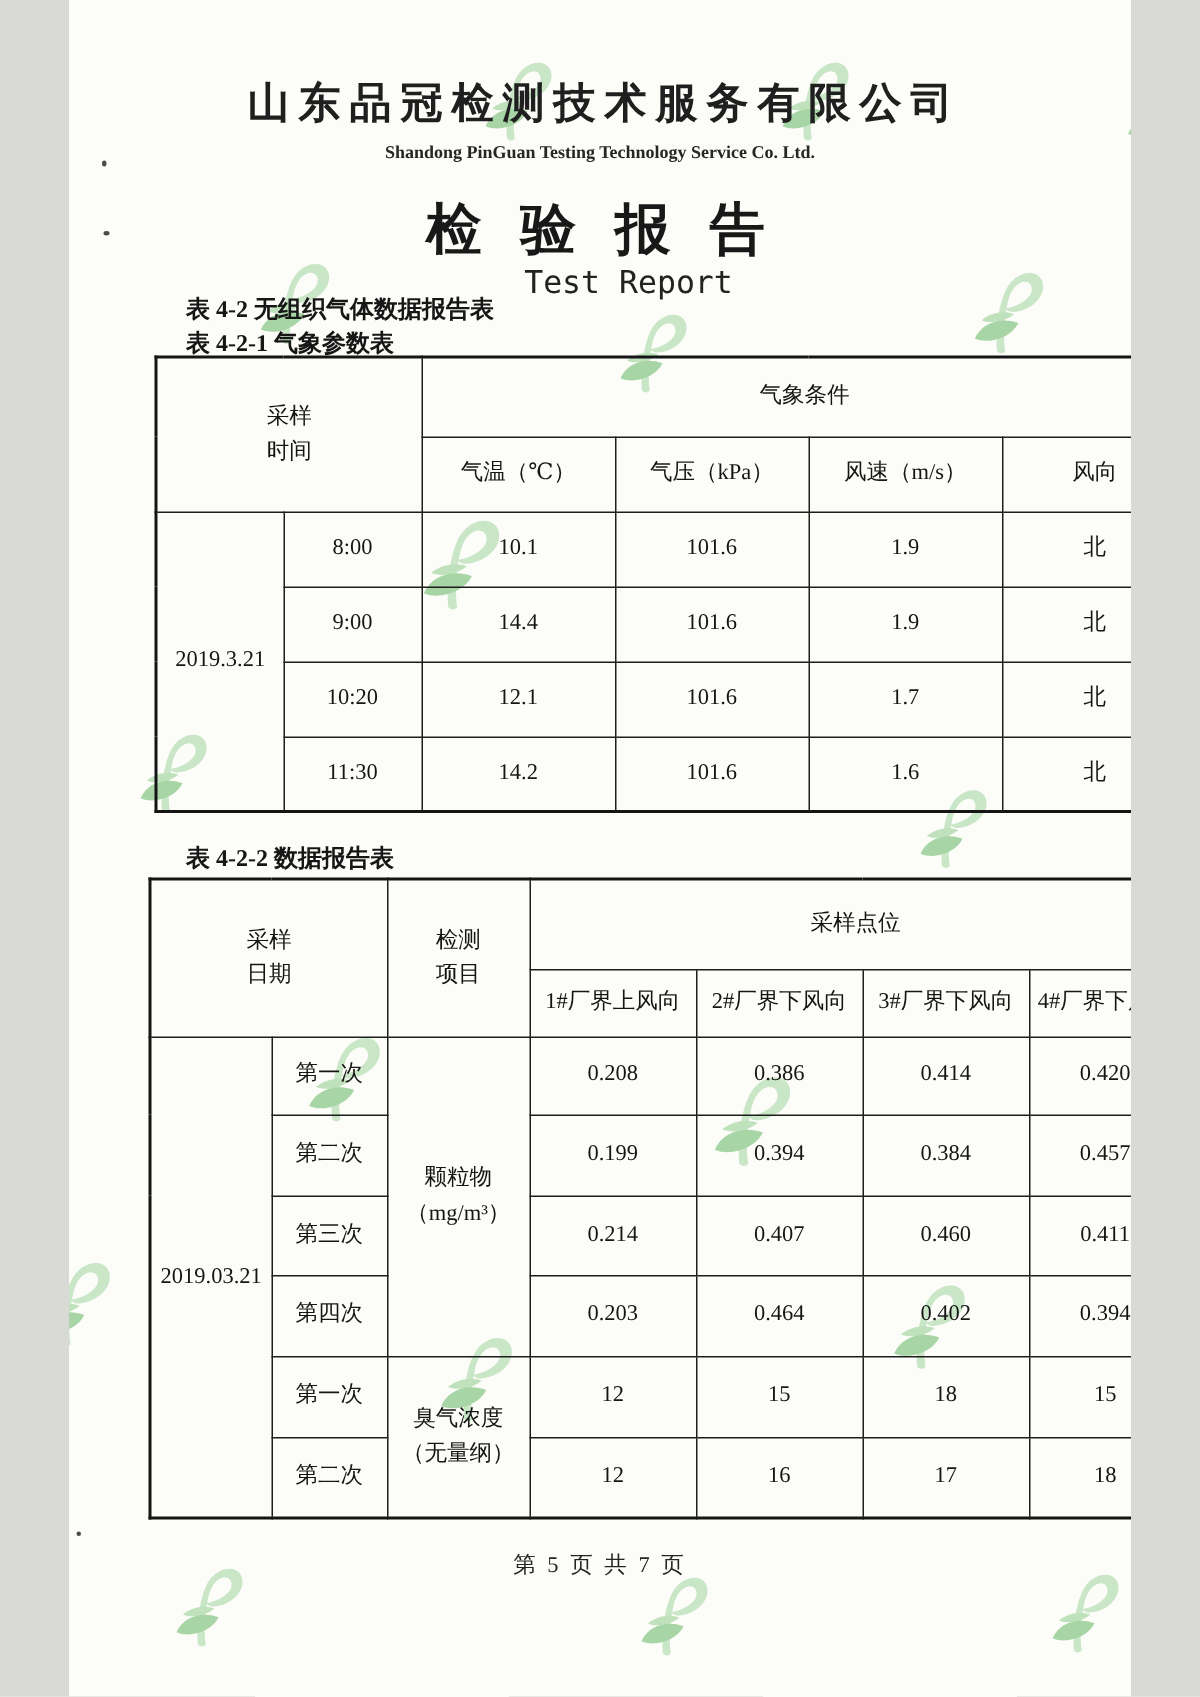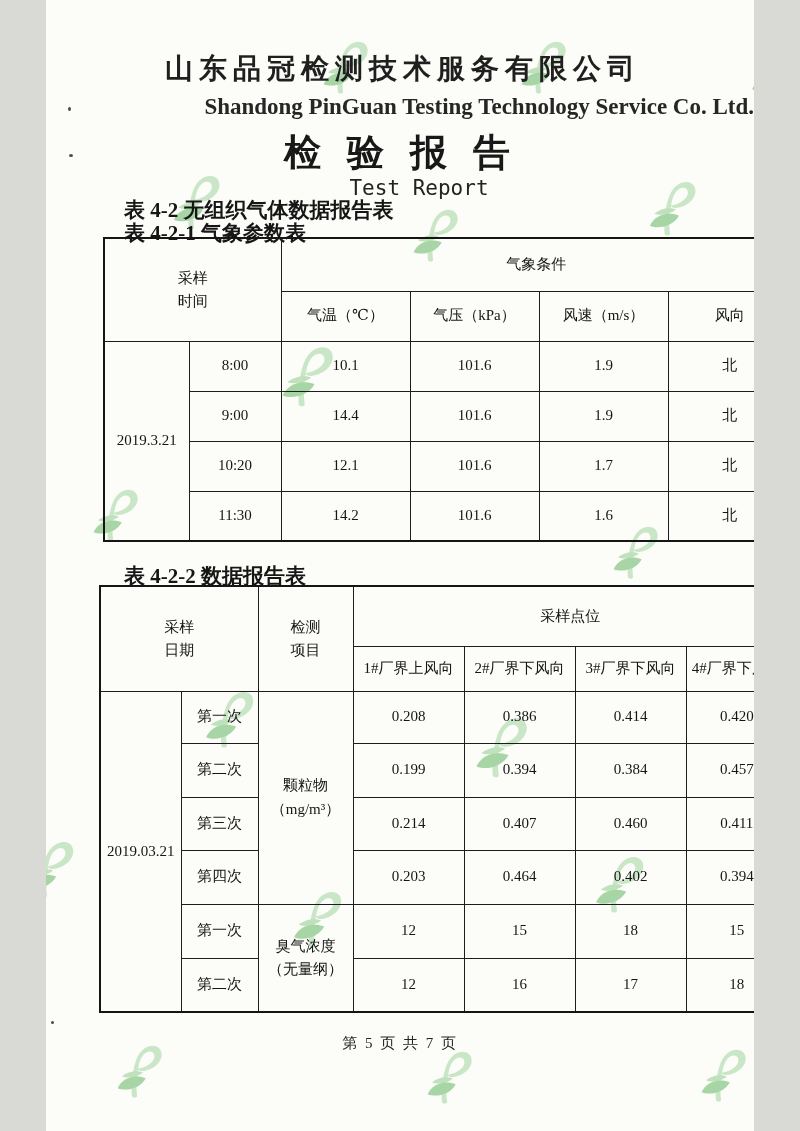--- a/index.html
+++ b/index.html
@@ -11,34 +11,34 @@
     color:#1b1b1b;
   }
   
   .company-cn {
     position:absolute; top:50px; left:0; width:100%;
     text-align:center; font-size:28px; font-weight:bold;
     letter-spacing:6px; padding-left:6px; color:#1f1f1f;
   }
   .company-en {
     position:absolute; top:94px; left:0; width:100%;
-    text-align:right; font-size:23px; font-weight:bold; color:#262626;
+    text-align:center; font-size:12px; font-weight:bold; color:#262626;
   }
   .title-cn {
     position:absolute; top:128px; left:0; width:100%;
     text-align:center; font-size:37px; font-weight:bold;
     letter-spacing:26px; padding-left:20px; color:#181818;
   }
   .title-en {
     position:absolute; top:176px; left:0; width:100%;
     text-align:center; font-size:21px;
     font-family:"DejaVu Sans Mono","Liberation Mono",monospace; color:#222;padding-left:38px;
   }
   .tbl-label {
-    position:absolute; left:78px; font-size:21px; font-weight:bold; color:#161616;
+    position:absolute; left:78px; font-size:16px; font-weight:bold; color:#161616;
   }
   .lbl-1 { top:196px; }
   .lbl-2 { top:219px; }
   .lbl-3 { top:562px; }
   
   table.tbl {
     position:absolute; border-collapse:collapse; table-layout:fixed;
     background:transparent; z-index:1;
     border:2.5px solid #151515;
   }

